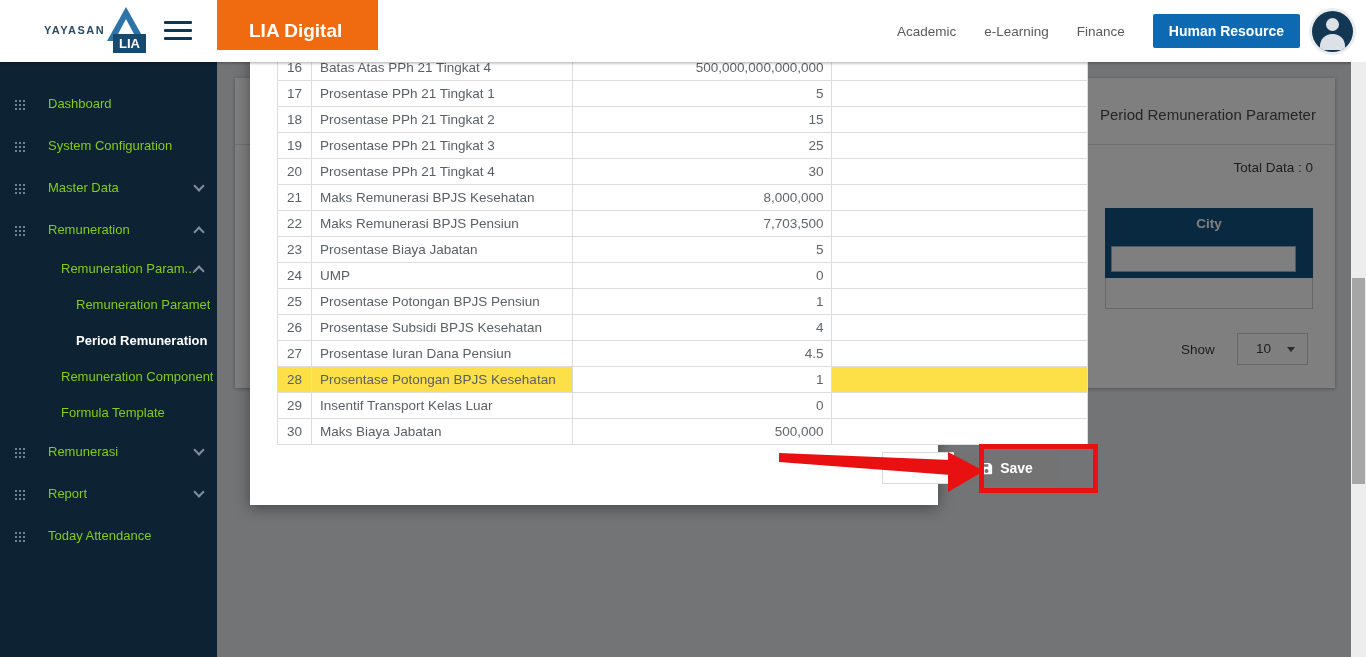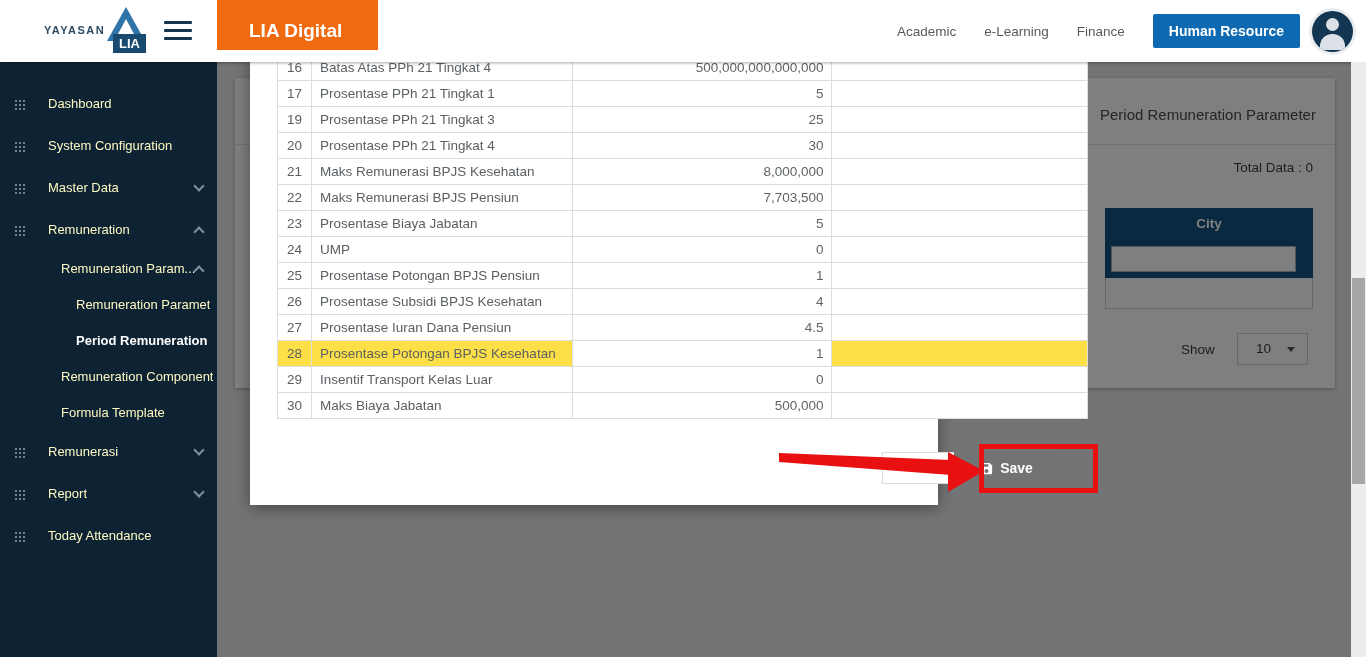--- a/index.html
+++ b/index.html
@@ -32,21 +32,21 @@
     background:#e9edf0; }
   .avatar-in { position:absolute; left:3px; top:3px; width:41px; height:41px; border-radius:50%;
     background:#133652; overflow:hidden; }
   .avatar-head { position:absolute; left:14px; top:7px; width:13px; height:13px; border-radius:50%;
     background:#dbe1e6; }
   .avatar-body { position:absolute; left:8px; top:23px; width:25px; height:16px;
     border-radius:12px 12px 0 0; background:#dbe1e6; }
 
   
   .sidebar { position:absolute; left:0; top:62px; width:217px; height:595px; background:#0d2233; z-index:25; }
-  .side-item { position:absolute; left:0; width:217px; height:24px; color:#fef9c3; font-size:13px;
+  .side-item { position:absolute; left:0; width:217px; height:24px; color:#84cc16; font-size:13px;
     line-height:24px; cursor:pointer; }
   .side-item .lbl { position:absolute; white-space:nowrap; overflow:hidden; }
   .side-item.lv1 .lbl { left:48px; }
   .side-item.lv2 .lbl { left:61px; }
   .side-item.lv3 .lbl { left:76px; max-width:134px; }
   .side-item.active { color:#ffffff; font-weight:bold; }
   .grid-icon { position:absolute; left:14px; top:7px; width:11px; height:11px;
     background-image:radial-gradient(#6f8292 1.2px, transparent 1.4px);
     background-size:4px 4px; }
   .chev { position:absolute; right:14px; top:9px; width:8px; height:8px;
@@ -135,20 +135,26 @@
       <tr>
           <td class="c-no">16</td>
           <td class="c-name">Batas Atas PPh 21 Tingkat 4</td>
           <td class="c-val">500,000,000,000,000</td>
           <td class="c-input"></td>
         </tr>
       <tr>
           <td class="c-no">17</td>
           <td class="c-name">Prosentase PPh 21 Tingkat 1</td>
           <td class="c-val">5</td>
+          <td class="c-input"></td>
+        </tr>
+      <tr>
+          <td class="c-no">18</td>
+          <td class="c-name">Prosentase PPh 21 Tingkat 2</td>
+          <td class="c-val">15</td>
           <td class="c-input"></td>
         </tr>
       <tr>
           <td class="c-no">19</td>
           <td class="c-name">Prosentase PPh 21 Tingkat 3</td>
           <td class="c-val">25</td>
           <td class="c-input"></td>
         </tr>
       <tr>
           <td class="c-no">20</td>

